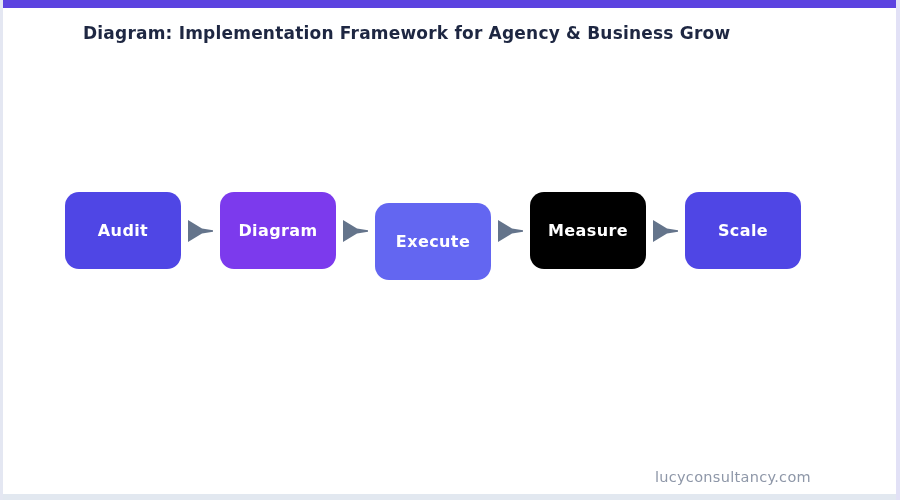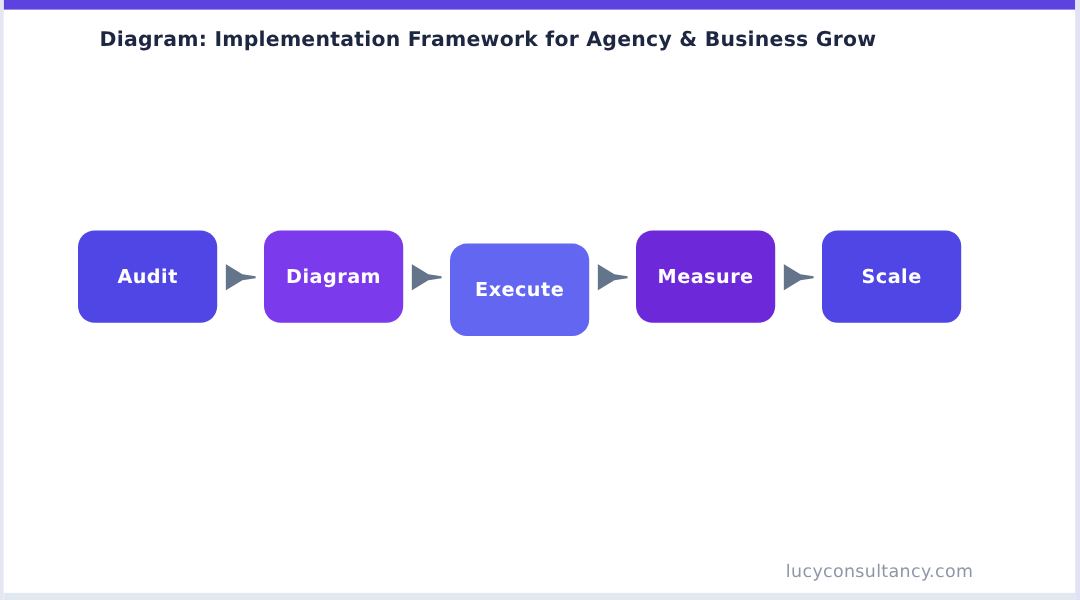--- a/index.html
+++ b/index.html
@@ -118,31 +118,31 @@
     <div class="step-box" style="background: rgb(99, 102, 241); margin-top: 21px;">
       <span>Execute</span>
     </div>
 
     <div class="arrow-gap">
       <svg width="26" height="24" viewBox="0 0 26 24">
         <polygon points="0,1 0,23 14,14.5 25,12.8 25,11.2 14,9.5"></polygon>
       </svg>
     </div>
 
-    <div class="step-box" style="background: #6d28d9;">
+    <div class="step-box" style="background: #000000;">
       <span>Measure</span>
     </div>
 
     <div class="arrow-gap">
       <svg width="26" height="24" viewBox="0 0 26 24">
         <polygon points="0,1 0,23 14,14.5 25,12.8 25,11.2 14,9.5"></polygon>
       </svg>
     </div>
 
-    <div class="step-box" style="background: rgb(79, 70, 229); border-radius: 13px;">
+    <div class="step-box" style="background: rgb(79, 70, 229);">
       <span>Scale</span>
     </div>
 
   </div>
 
   <div class="footer-site">lucyconsultancy.com</div>
 
   <div class="bottom-bar"></div>
 </div>
 

